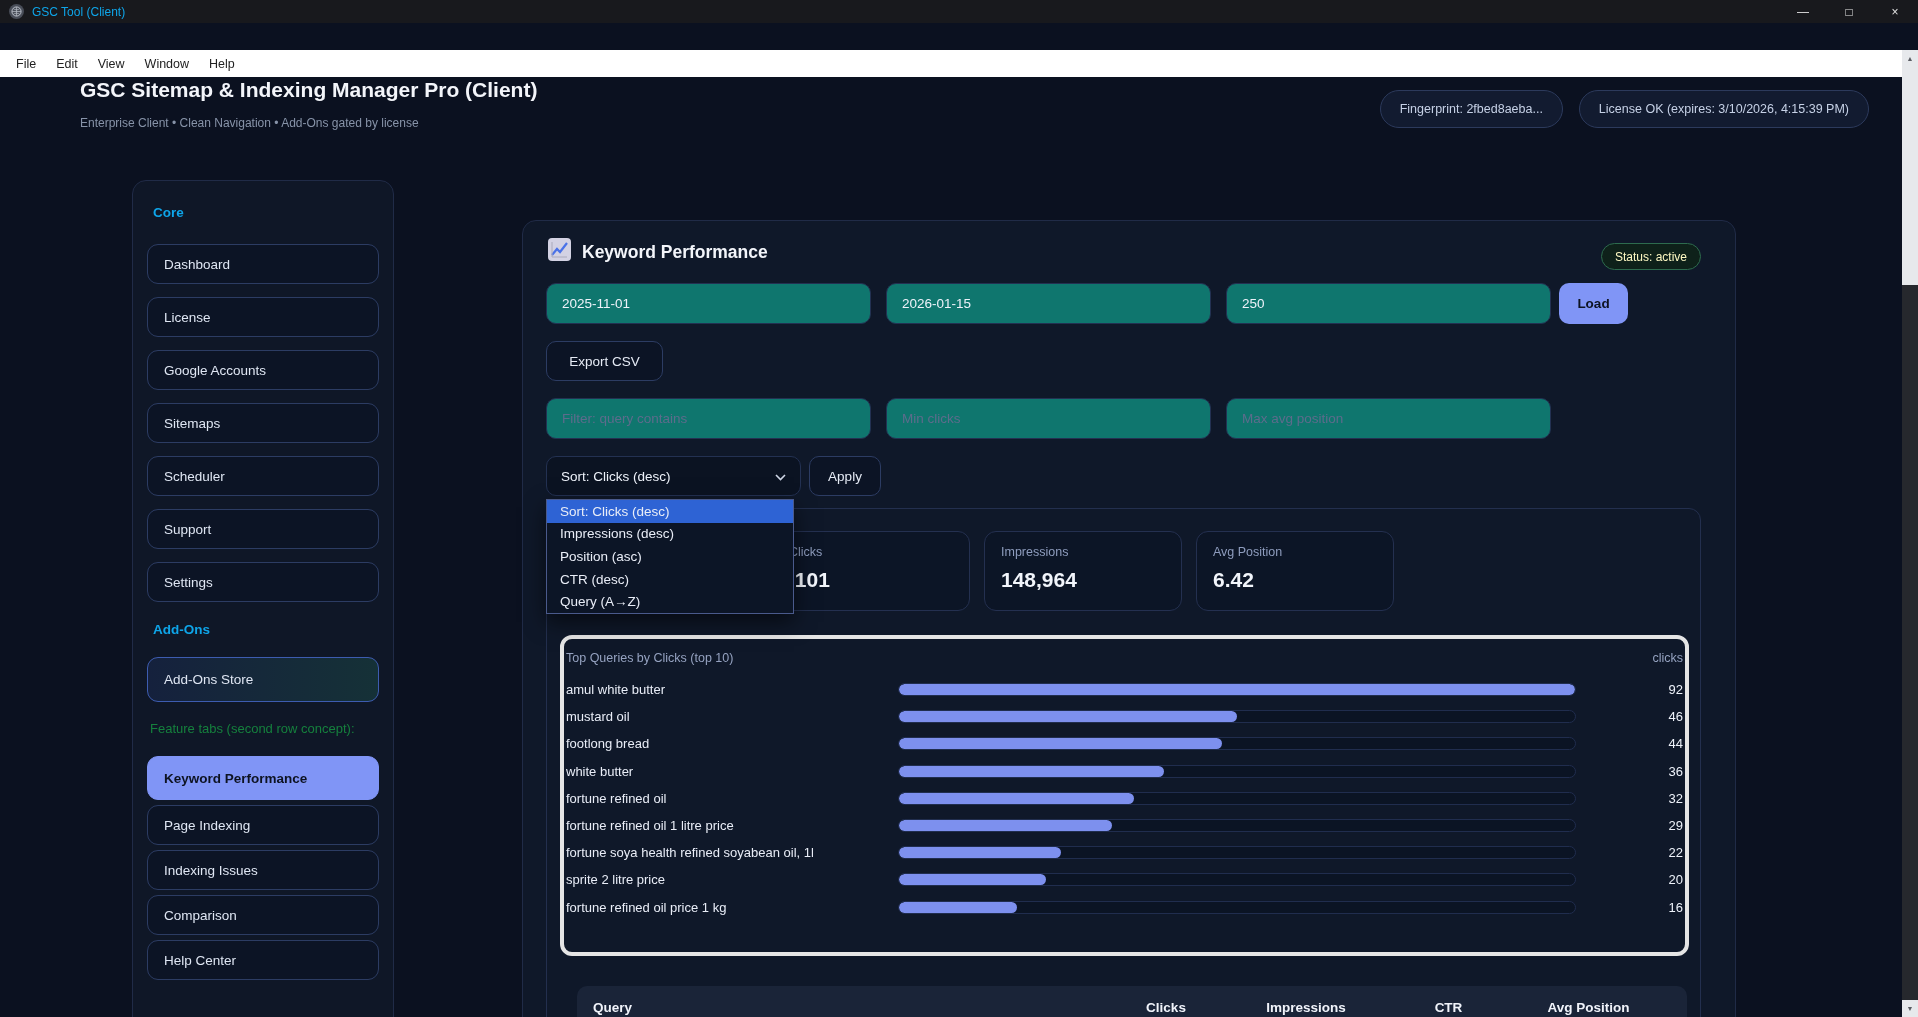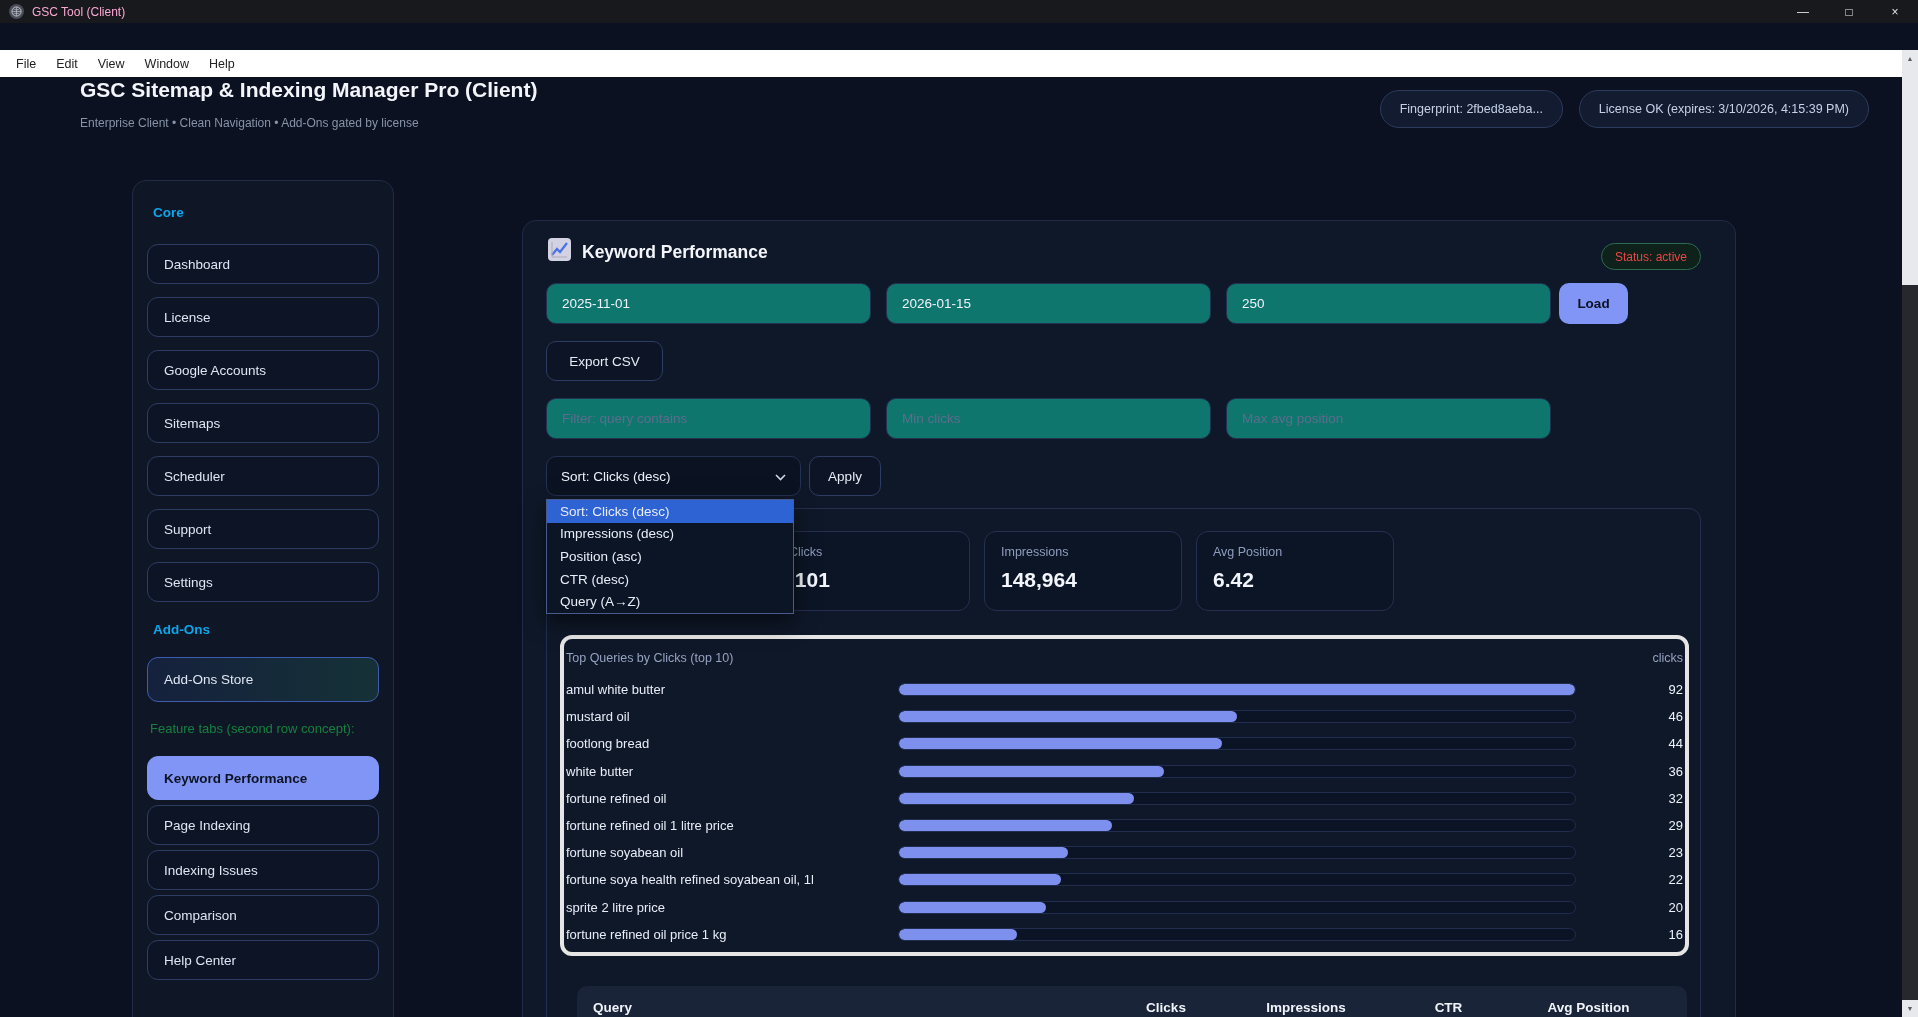--- a/index.html
+++ b/index.html
@@ -7,21 +7,21 @@
   body {
     width:1918px; height:1017px; overflow:hidden; position:relative;
     background:#0b1120; color:#e8edf7;
     font-family:"Liberation Sans", sans-serif; font-size:13.5px;
   }
   
   .titlebar { position:absolute; top:0; left:0; width:1918px; height:23px; background:#18191d;
     display:flex; align-items:center; padding-left:9px; }
   .app-icon { width:15px; height:15px; border-radius:50%; background:#484d58; display:inline-flex;
     align-items:center; justify-content:center; }
-  .titlebar-title { font-size:12px; color:#f9a8d4; margin-left:8px; }
+  .titlebar-title { font-size:12px; color:#0ea5e9; margin-left:8px; }
   .win-controls { margin-left:auto; display:flex; height:100%; }
   .win-btn { width:46px; height:100%; display:flex; align-items:center; justify-content:center;
     font-size:12px; color:#e2e2e2; background:transparent; border:none; font-family:inherit; }
   
   .menubar { position:absolute; top:23px; left:0; width:1918px; height:27px; background:#ffffff;
     display:flex; align-items:center; padding-left:6px;margin-top:27px; }
   .menu-item { font-size:12.5px; color:#222; padding:4px 10px; }
   
   .app-title { position:absolute; left:80px; top:78px; font-size:21px; font-weight:bold; color:#f3f5fa; }
   .app-sub { position:absolute; left:80px; top:116px; font-size:12px; color:#8793a8; }
@@ -45,21 +45,21 @@
     border:1px solid #3d5cb0; }
   .feature-label { font-size:13px; color:#15803d; margin:19px 0 20px 3px; }
   .tab-item { height:40px; margin-bottom:5px; }
   .tab-item.active { height:44px; background:#8095f6; border-color:#8095f6; color:#0d1322; font-weight:bold; }
   
   .main { position:absolute; left:522px; top:220px; width:1214px; height:1000px;
     background:#0f1829; border:1px solid #202b47; border-radius:14px; }
   .m-title { position:absolute; left:25px; top:17px; display:flex; align-items:center; gap:11px;
     font-size:17.5px; font-weight:bold; color:#f3f5fa; }
   .m-status { position:absolute; right:34px; top:22px; height:27px; border:1px solid #2d6b4e;
-    background:#0e211a; color:#ef4444; border-radius:14px; font-size:12px;
+    background:#0e211a; color:#fef9c3; border-radius:14px; font-size:12px;
     display:flex; align-items:center; padding:0 13px; }
   .row-inputs { position:absolute; left:23px; top:62px; display:flex; gap:15px; }
   .row-filters { position:absolute; left:23px; top:177px; display:flex; gap:15px; }
   .inp { width:325px; height:41px; background:#0f766e; border:1px solid #233152; border-radius:10px;
     color:#eef2fa; font-size:13.5px; padding:0 15px; font-family:inherit; outline:none; }
   .inp::placeholder { color:#5d6c8c; }
   .btn { background:#0c1425; border:1px solid #2c3c63; border-radius:10px; color:#e6ebf5;
     font-size:13.5px; font-family:inherit; }
   .btn-load { width:69px; height:41px; margin-left:-7px; background:#8095f6; border:none;
     border-radius:10px; color:#0d1322; font-weight:600; font-size:13.5px; font-family:inherit; }
@@ -315,27 +315,20 @@
           </div>
 
           <div class="chart-row">
             <span class="cr-label">fortune refined oil 1 litre price</span>
             <span class="cr-track">
               <span class="cr-fill" style="width: 31.5217%;"></span>
             </span>
             <span class="cr-value">29</span>
           </div>
 
-          <div class="chart-row">
-            <span class="cr-label">fortune soyabean oil</span>
-            <span class="cr-track">
-              <span class="cr-fill" style="width: 25%;"></span>
-            </span>
-            <span class="cr-value">23</span>
-          </div>
 
           <div class="chart-row">
             <span class="cr-label">fortune soya health refined soyabean oil, 1l</span>
             <span class="cr-track">
               <span class="cr-fill" style="width: 23.913%;"></span>
             </span>
             <span class="cr-value">22</span>
           </div>
 
           <div class="chart-row">

